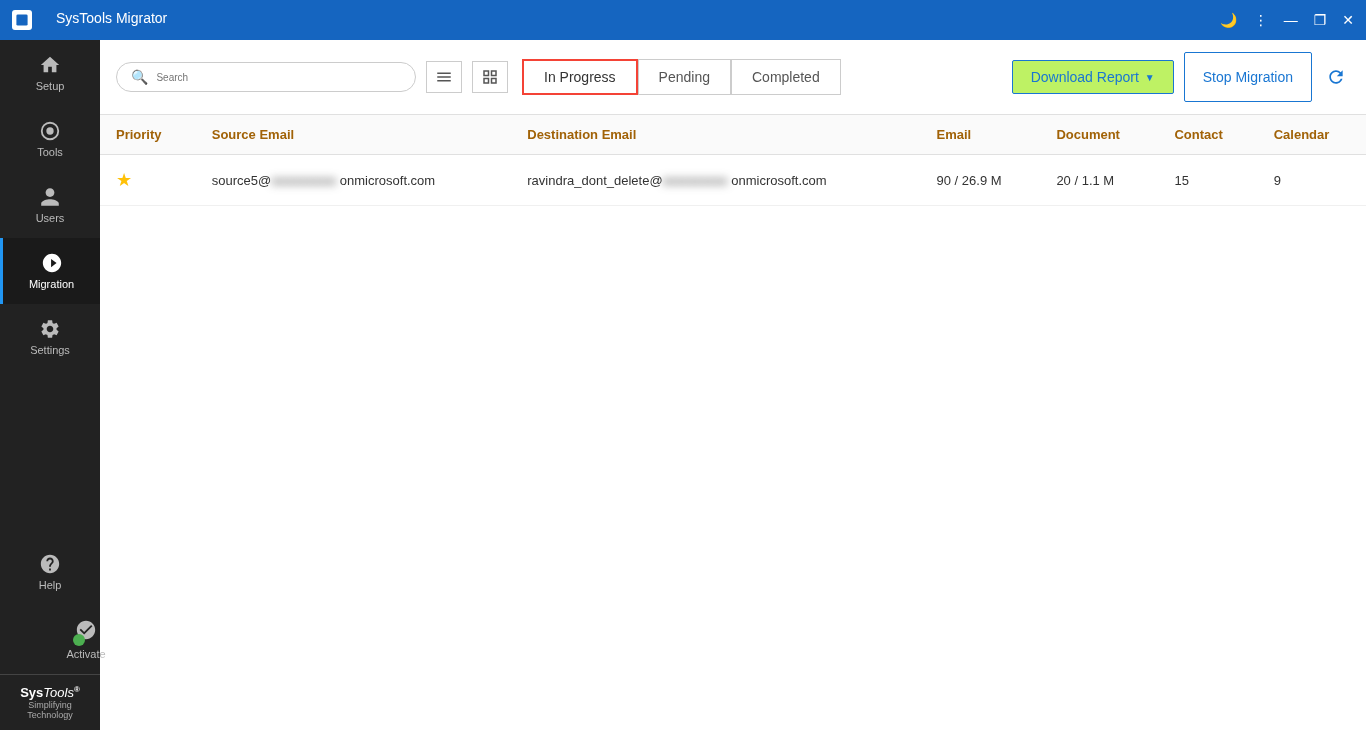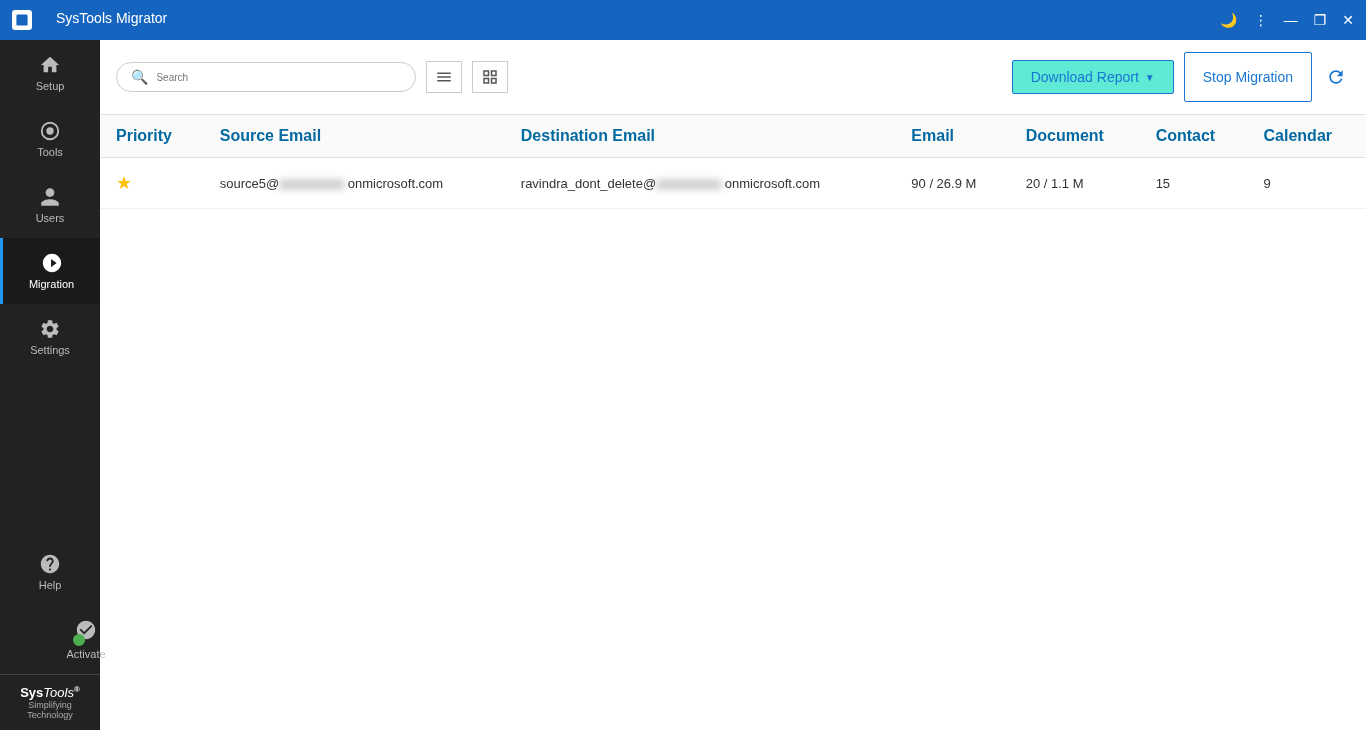--- a/index.html
+++ b/index.html
@@ -110,21 +110,21 @@
       color: #555;
     }
     .tab-btn.active { border: 2px solid #f44336; color: #333; font-weight: 500; background: #fff; }
     .toolbar-spacer { flex: 1; }
     .btn-download {
       display: flex;
       align-items: center;
       gap: 6px;
       padding: 8px 18px;
       border: 1.5px solid #1976d2;
-      background: #5eead4;
+      background: #bef264;
       color: #1976d2;
       font-size: 14px;
       cursor: pointer;
       border-radius: 2px;
       font-weight: 500;
     }
     .btn-stop {
       display: flex;
       align-items: center;
       gap: 6px;
@@ -147,23 +147,23 @@
       display: flex;
       align-items: center;
     }
 
     
     .table-container { flex: 1; overflow-y: auto; padding: 0; }
     .data-table { width: 100%; border-collapse: collapse; }
     .data-table th {
       text-align: left;
       padding: 12px 16px;
-      font-size: 16px;
+      font-size: 13px;
       font-weight: 600;
-      color: #0369a1;
+      color: #a16207;
       background: #fafafa;
       border-bottom: 1px solid #e0e0e0;
     }
     .data-table td {
       padding: 14px 16px;
       font-size: 13px;
       color: #333;
       border-bottom: 1px solid #f0f0f0;
     }
     .priority-star { color: #aaa; font-size: 18px; cursor: pointer; }
@@ -271,20 +271,25 @@
         <svg width="18" height="18" viewBox="0 0 24 24">
             <path d="M3 18h18v-2H3v2zm0-5h18v-2H3v2zm0-7v2h18V6H3z"></path>
           </svg>
       </button>
       <button class="view-btn" title="Grid View">
         <svg width="18" height="18" viewBox="0 0 24 24">
             <path d="M3 3v8h8V3H3zm6 6H5V5h4v4zm-6 4v8h8v-8H3zm6 6H5v-4h4v4zm4-16v8h8V3h-8zm6 6h-4V5h4v4zm-6 4v8h8v-8h-8zm6 6h-4v-4h4v4z"></path>
           </svg>
       </button>
 
+      <div class="tab-group">
+        <button class="tab-btn active">In Progress</button>
+        <button class="tab-btn">Pending</button>
+        <button class="tab-btn">Completed</button>
+      </div>
 
       <div class="toolbar-spacer"></div>
 
       <button class="btn-download">
         <span>Download Report</span>
         <span style="font-size:10px;">▼</span>
       </button>
 
       <button class="btn-stop">
         <span>Stop Migration</span>

